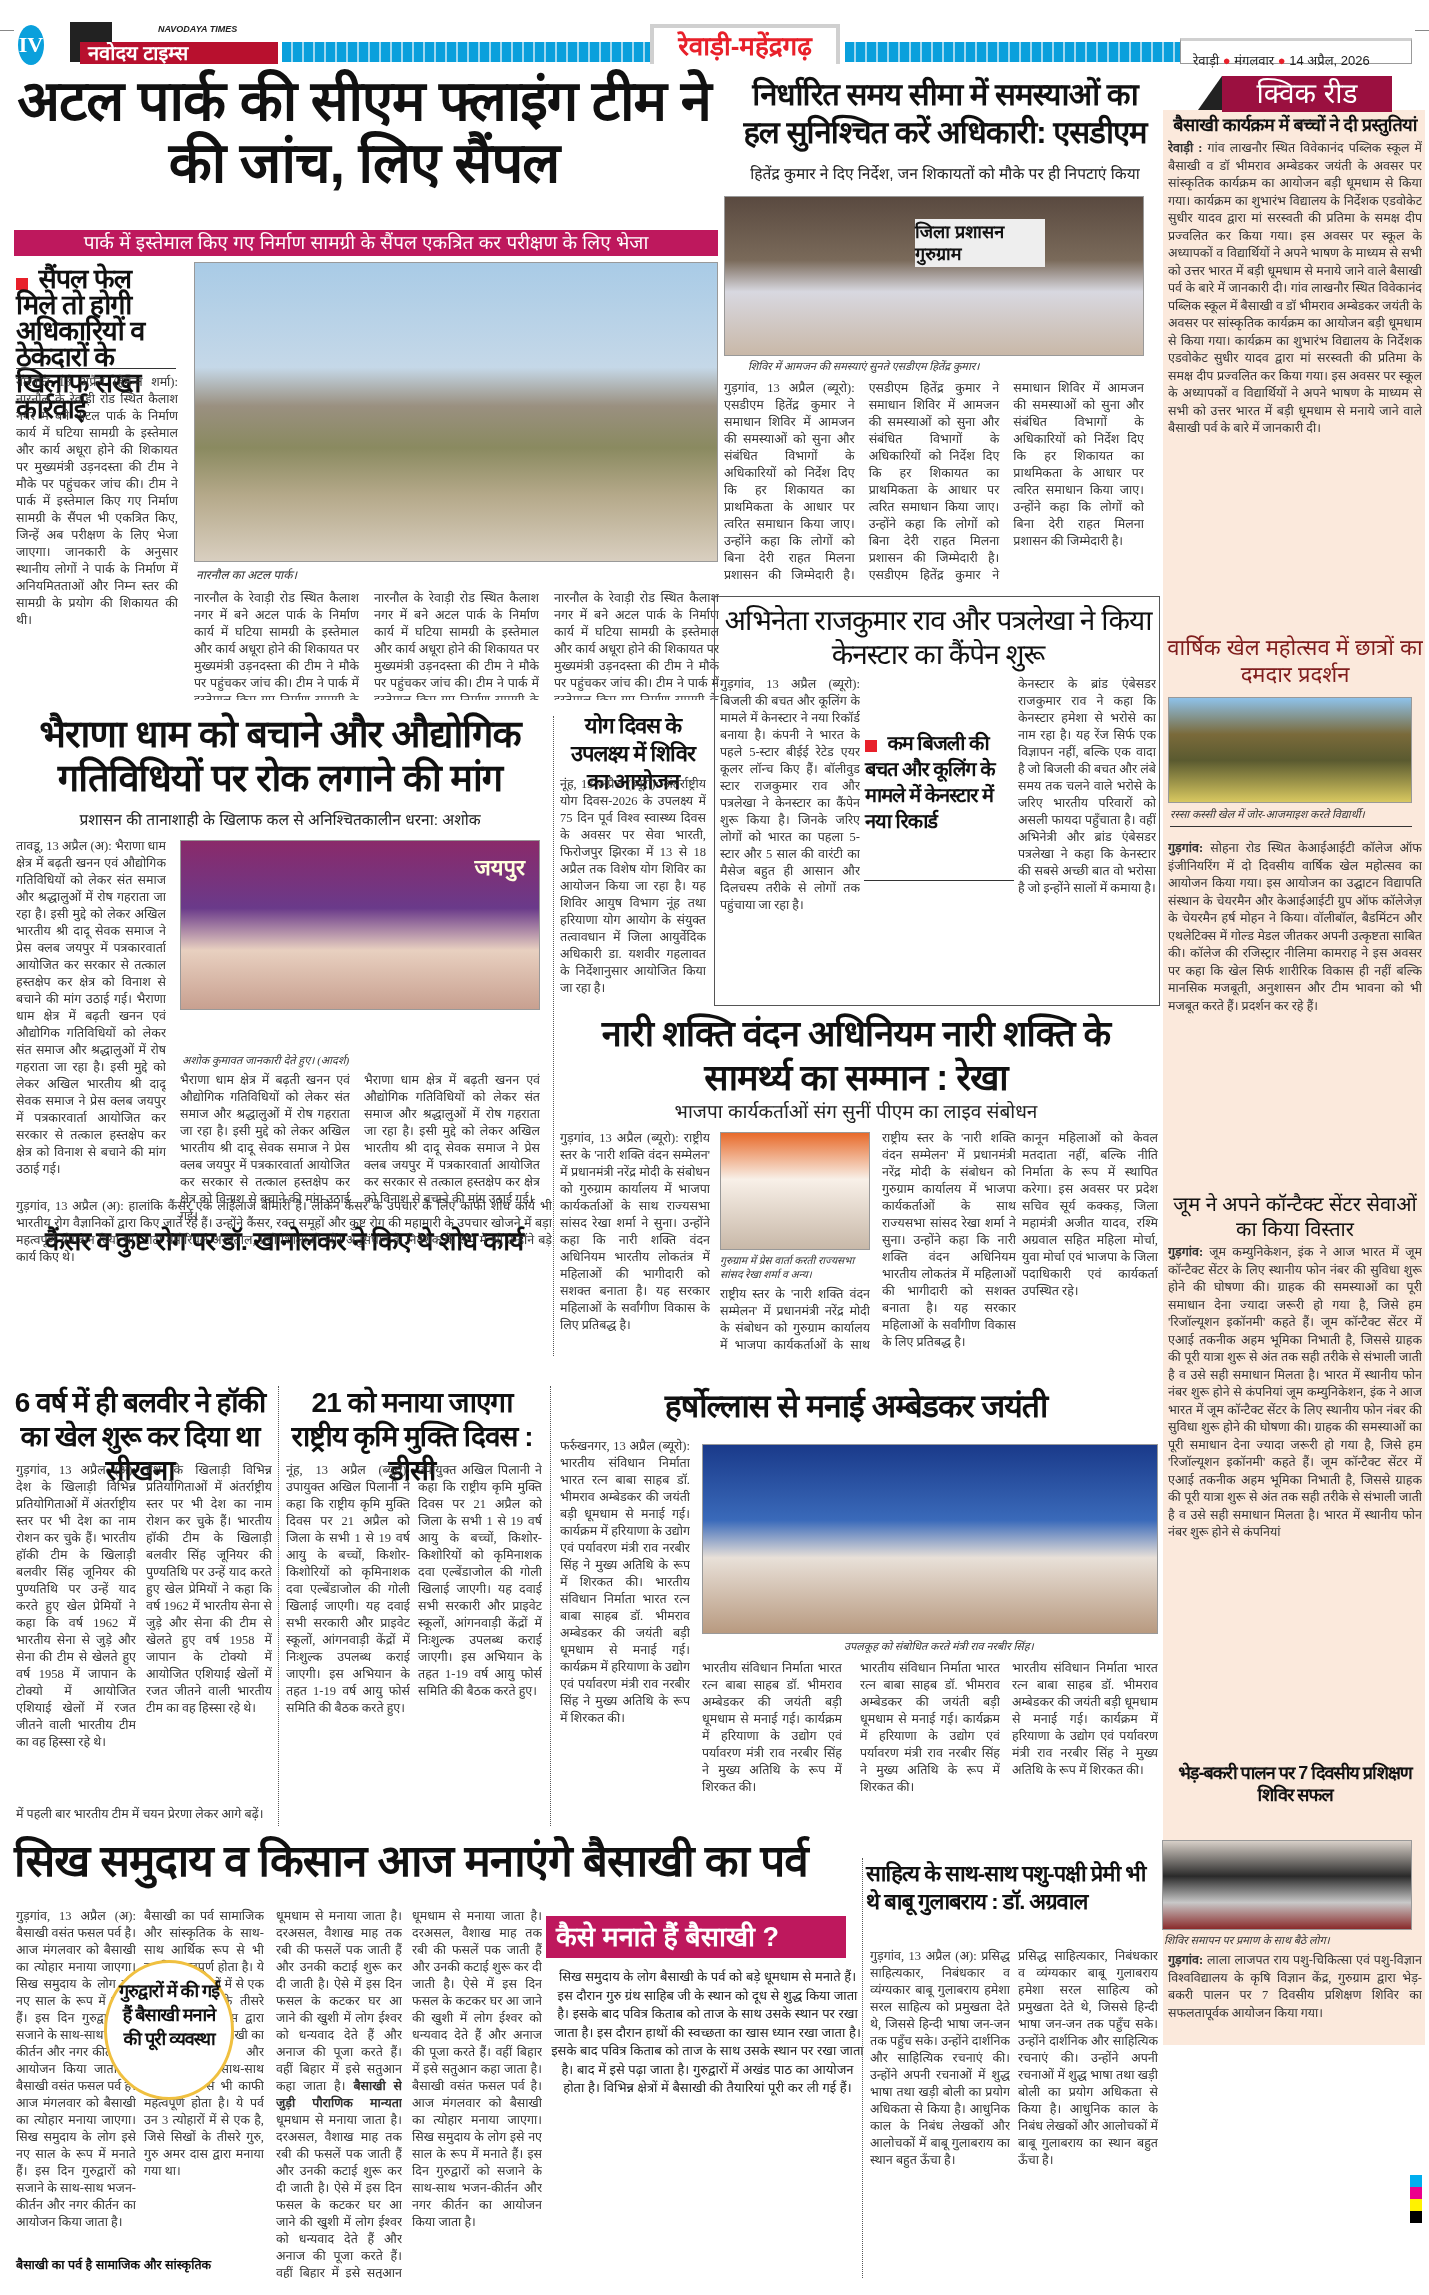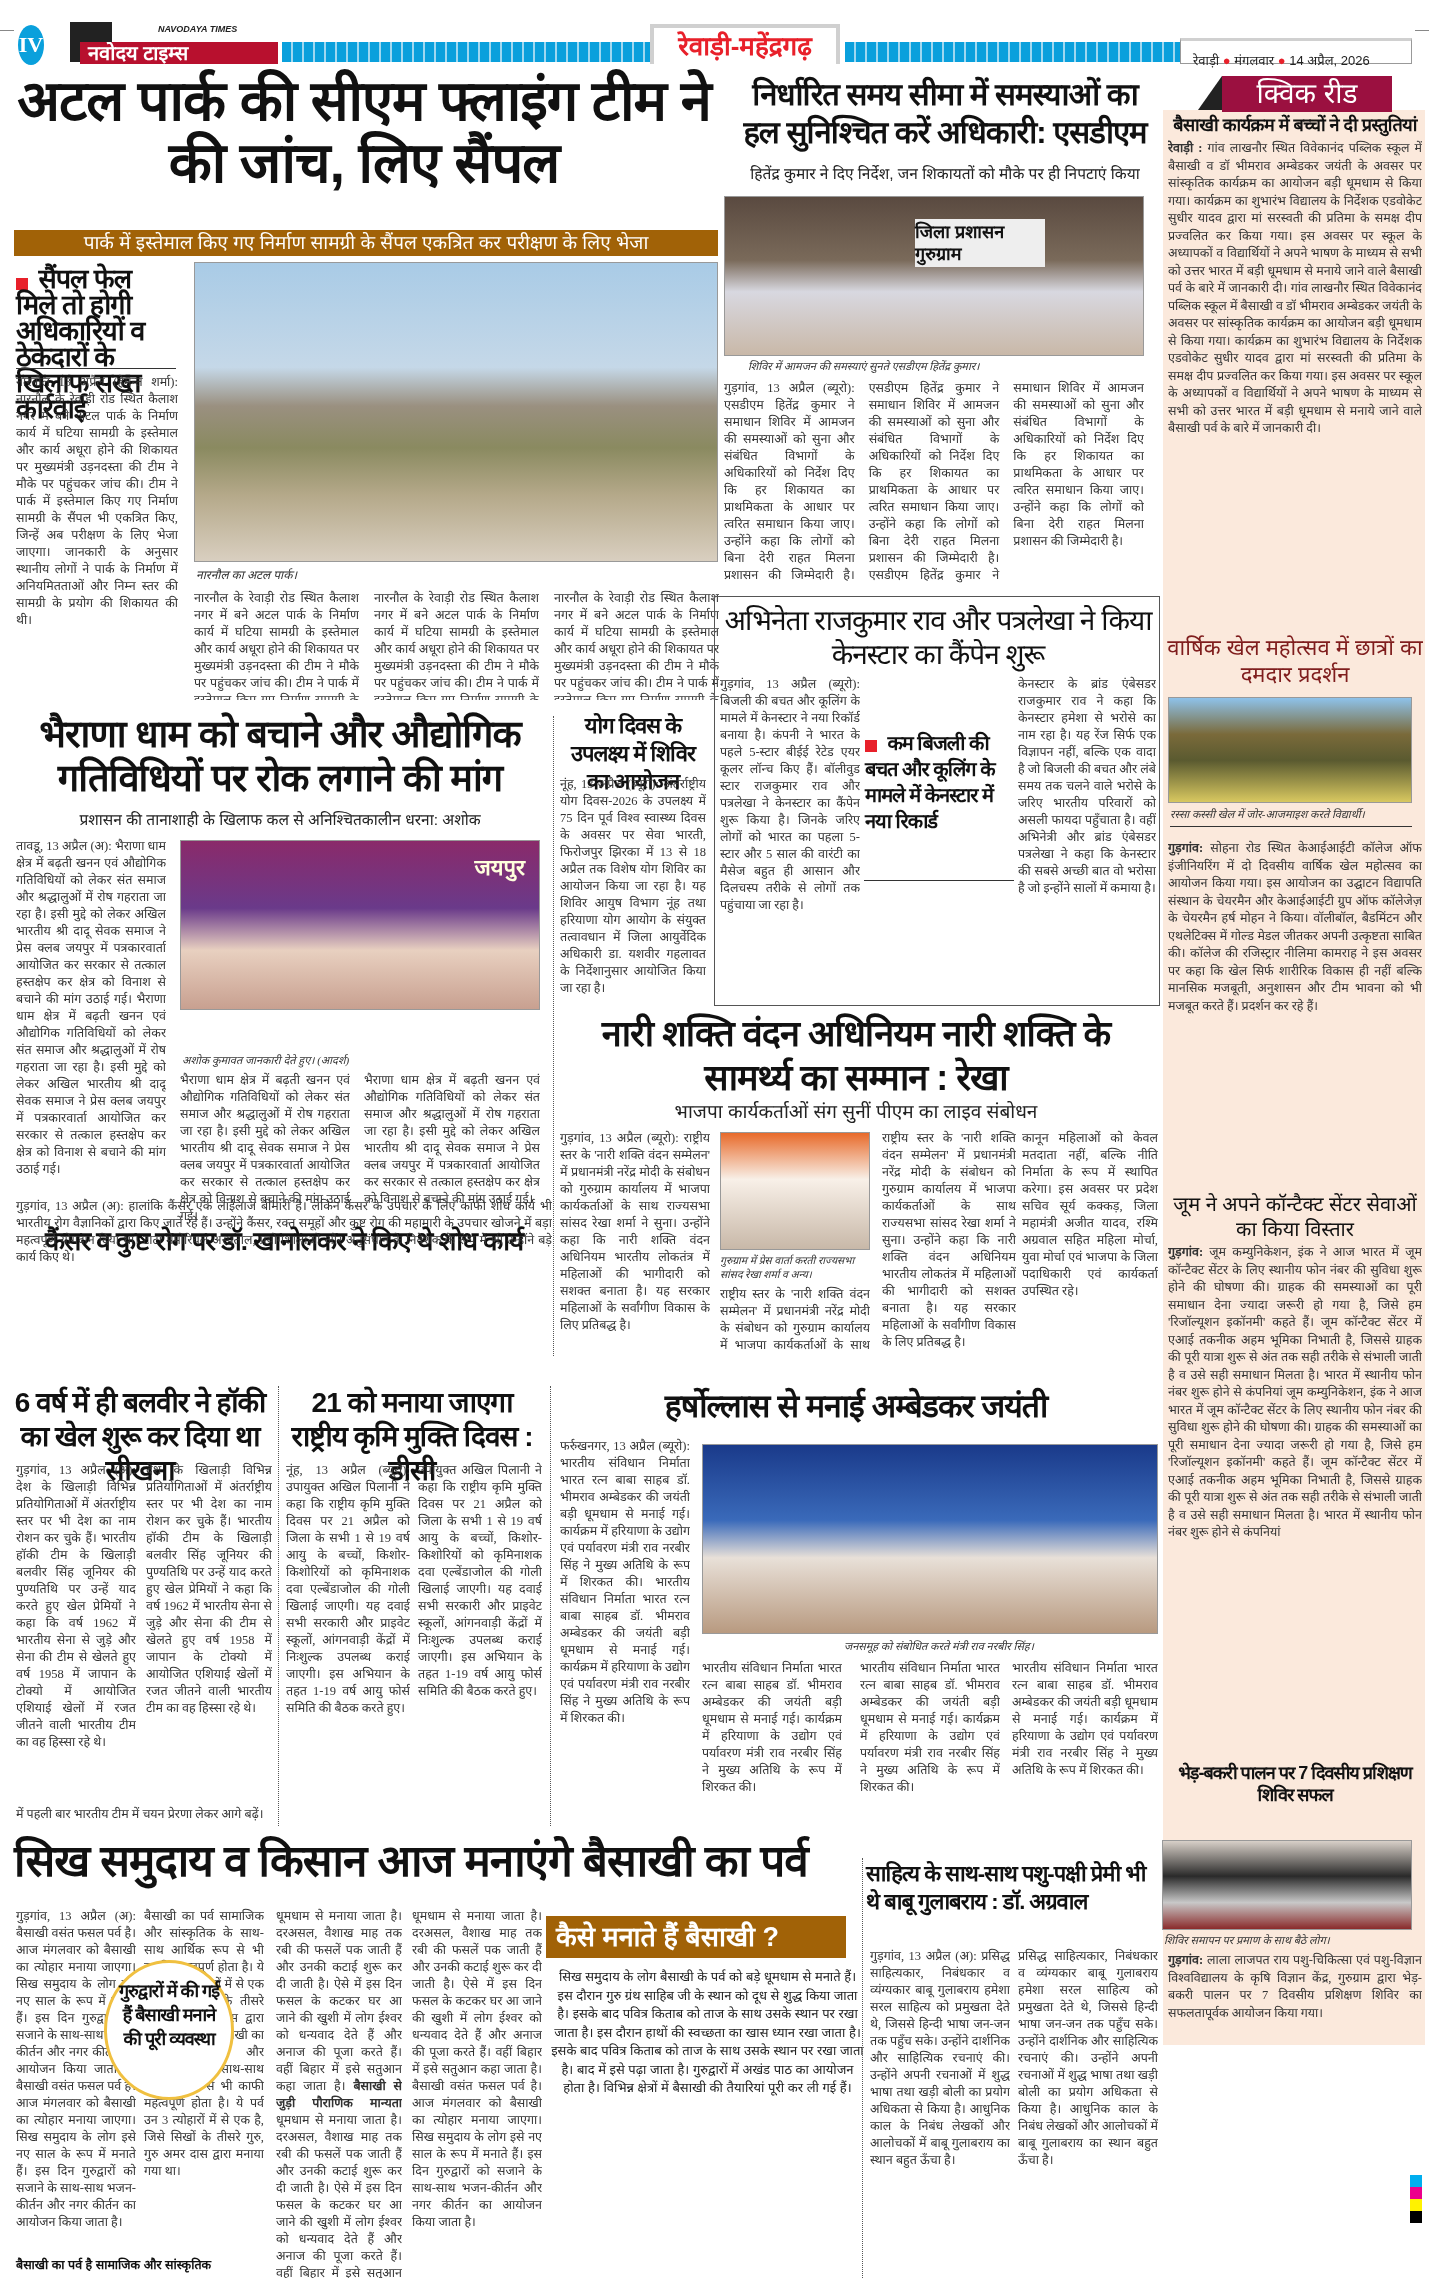--- a/index.html
+++ b/index.html
@@ -3,21 +3,21 @@
 <meta charset="utf-8">
 <style>
 *{box-sizing:border-box;margin:0;padding:0}
 body{width:1429px;height:2295px;background:#fff;font-family:"Liberation Sans",sans-serif;color:#222;position:relative;overflow:hidden}
 .abs{position:absolute}
 .hd{font-family:"Liberation Sans Narrow","Liberation Sans",sans-serif;font-weight:bold;color:#111;line-height:1.05;letter-spacing:-1px}
 .body{font-family:"Liberation Serif",serif;font-size:12.5px;line-height:17px;color:#333;text-align:justify;overflow:hidden}
 .photo{background:linear-gradient(180deg,#8ab 0%,#9aa 45%,#886 70%,#cbb 100%);border:1px solid #999}
 .cap{font-family:"Liberation Serif",serif;font-style:italic;font-size:12px;color:#333}
 .vsep{border-left:1px dotted #555}
-.red-bar{background:#a16207;color:#fff}
+.red-bar{background:#be185d;color:#fff}
 .stripes{background:repeating-linear-gradient(90deg,#0aa0dc 0 9px,#9fd8f0 9px 11px)}
 .qr-side{background:#fbe9dc}
 .bullet{display:inline-block;width:12px;height:12px;background:#e8202a;margin-right:6px;vertical-align:middle}
 .circle-box{border:3px solid #f0c040;border-radius:50%;background:#fff;text-align:center}
 .color-strip{display:flex}
 .color-strip span{width:12px;height:12px;display:block}
 </style>
 </head>
 <body>
 
@@ -231,21 +231,21 @@
 </div>
 <div class="abs vsep" style="left:550px;top:1386px;height:440px"></div>
 
 <div class="abs hd" style="left:556px;top:1390px;width:600px;font-size:32px;white-space:nowrap;text-align:center">हर्षोल्लास से मनाई अम्बेडकर जयंती</div>
 <div class="abs body" style="left:560px;top:1438px;width:130px;height:386px">
   <span>फर्रुखनगर, 13 अप्रैल (ब्यूरो):</span>
   <span>भारतीय संविधान निर्माता भारत रत्न बाबा साहब डॉ. भीमराव अम्बेडकर की जयंती बड़ी धूमधाम से मनाई गई। कार्यक्रम में हरियाणा के उद्योग एवं पर्यावरण मंत्री राव नरबीर सिंह ने मुख्य अतिथि के रूप में शिरकत की।</span>
   <span>भारतीय संविधान निर्माता भारत रत्न बाबा साहब डॉ. भीमराव अम्बेडकर की जयंती बड़ी धूमधाम से मनाई गई। कार्यक्रम में हरियाणा के उद्योग एवं पर्यावरण मंत्री राव नरबीर सिंह ने मुख्य अतिथि के रूप में शिरकत की।</span>
 </div>
 <div class="abs photo" style="left:702px;top:1444px;width:456px;height:190px;background:linear-gradient(180deg,#1a3a8a 0%,#3a6aba 40%,#e8e0d8 60%,#b89a80 100%)"></div>
-<div class="abs cap" style="left:844px;top:1638px;font-size:11px">जनसमूह को संबोधित करते मंत्री राव नरबीर सिंह।</div>
+<div class="abs cap" style="left:844px;top:1638px;font-size:11px">उपलकूह को संबोधित करते मंत्री राव नरबीर सिंह।</div>
 <div class="abs body" style="left:702px;top:1660px;width:140px;height:164px">
   <span>भारतीय संविधान निर्माता भारत रत्न बाबा साहब डॉ. भीमराव अम्बेडकर की जयंती बड़ी धूमधाम से मनाई गई। कार्यक्रम में हरियाणा के उद्योग एवं पर्यावरण मंत्री राव नरबीर सिंह ने मुख्य अतिथि के रूप में शिरकत की।</span>
 </div>
 <div class="abs body" style="left:860px;top:1660px;width:140px;height:164px">
   <span>भारतीय संविधान निर्माता भारत रत्न बाबा साहब डॉ. भीमराव अम्बेडकर की जयंती बड़ी धूमधाम से मनाई गई। कार्यक्रम में हरियाणा के उद्योग एवं पर्यावरण मंत्री राव नरबीर सिंह ने मुख्य अतिथि के रूप में शिरकत की।</span>
 </div>
 <div class="abs body" style="left:1012px;top:1660px;width:146px;height:164px">
   <span>भारतीय संविधान निर्माता भारत रत्न बाबा साहब डॉ. भीमराव अम्बेडकर की जयंती बड़ी धूमधाम से मनाई गई। कार्यक्रम में हरियाणा के उद्योग एवं पर्यावरण मंत्री राव नरबीर सिंह ने मुख्य अतिथि के रूप में शिरकत की।</span>
 </div>
 

